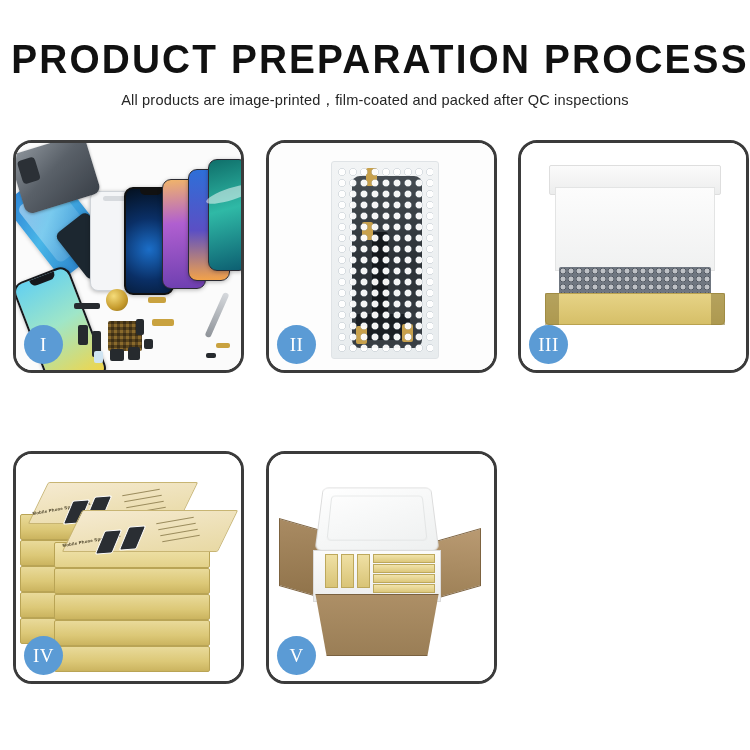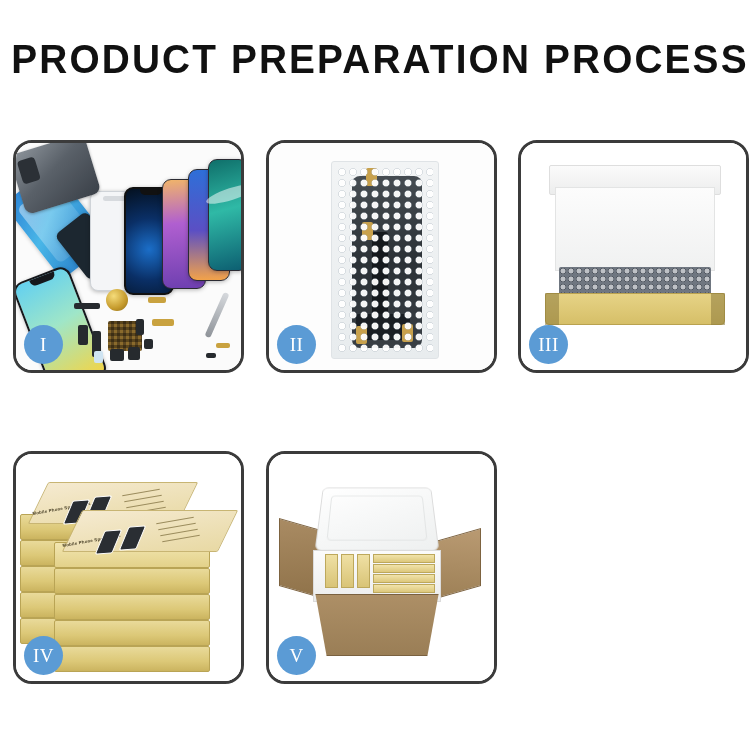--- a/index.html
+++ b/index.html
@@ -272,20 +272,21 @@
   }
   .edgeline { position:absolute; background:rgba(90,70,45,.45); }
 </style>
 </head>
 <body>
 
 <div class="page">
 
   <div class="header">
     <div class="title">PRODUCT PREPARATION PROCESS</div>
+    <div class="subtitle">All products are image-printed，film-coated and packed after QC inspections</div>
   </div>
 
   <div class="grid">
 
     <div class="panel r0 c0">
       <div class="stage">
         <div class="p1bg"></div>
         <div class="ph ph-a"></div>
         <div class="ph ph-b"></div>
         <div class="ph ph-c"></div>

